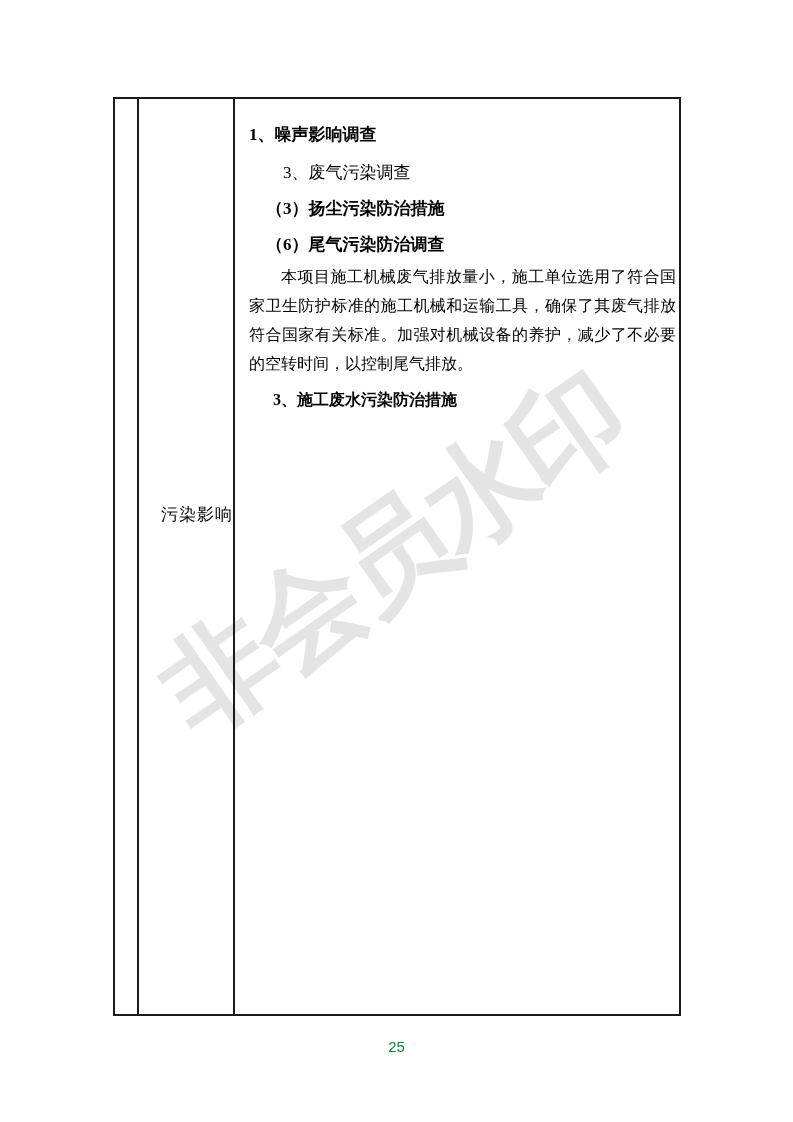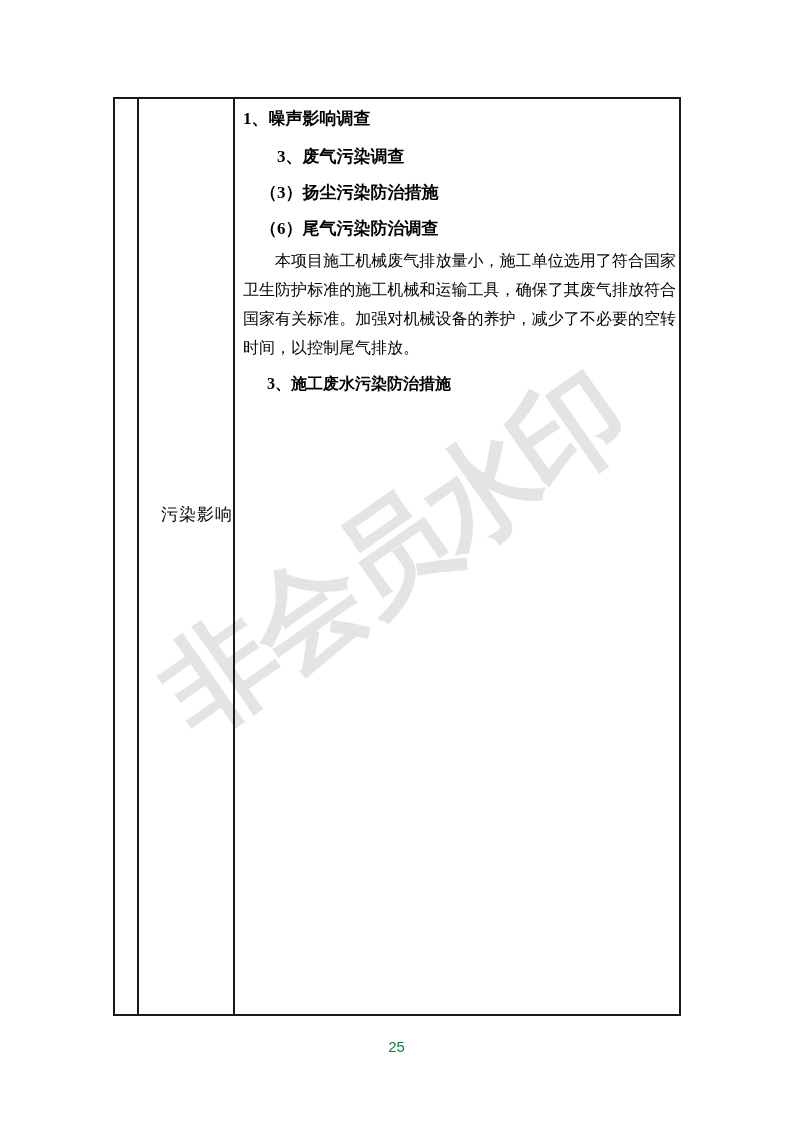--- a/index.html
+++ b/index.html
@@ -57,28 +57,29 @@
   .row-label {
     position: relative;
     top: -42px;
     font-size: 17px;
     letter-spacing: 1px;
     white-space: nowrap;
   }
   .col-content {
     flex: 1;
     box-sizing: border-box;
-    padding: 5px 3px 0 8px;
+    padding: 5px 3px 0 14px;
     font-size: 16px;
     line-height: 29px;
     text-align: justify;
+    margin-top: 16px;
   }
   .col-content p { margin: 0; text-indent: 2em; }
   .h-main  { font-weight: bold; font-size: 17px; margin: 0 0 2px 0; }
-  .h-sub   { font-weight: bold; font-size: 17px; margin: 9px 0 3px 0; text-indent: 2em; }
+  .h-sub   { font-weight: normal; font-size: 17px; margin: 9px 0 3px 0; text-indent: 2em; }
   .h-item  { font-weight: bold; font-size: 17px; margin: 7px 0 3px 0; text-indent: 1em; }
   .h-big   { font-weight: bold; font-size: 16px; margin: 7px 0 5px 0; text-indent: 1.5em; }
   .p-dust  { text-indent: 2.6em !important; }
   .page-number {
     position: absolute;
     left: 0;
     right: 0;
     top: 1038px;
     text-align: center;
     font-size: 15px;

